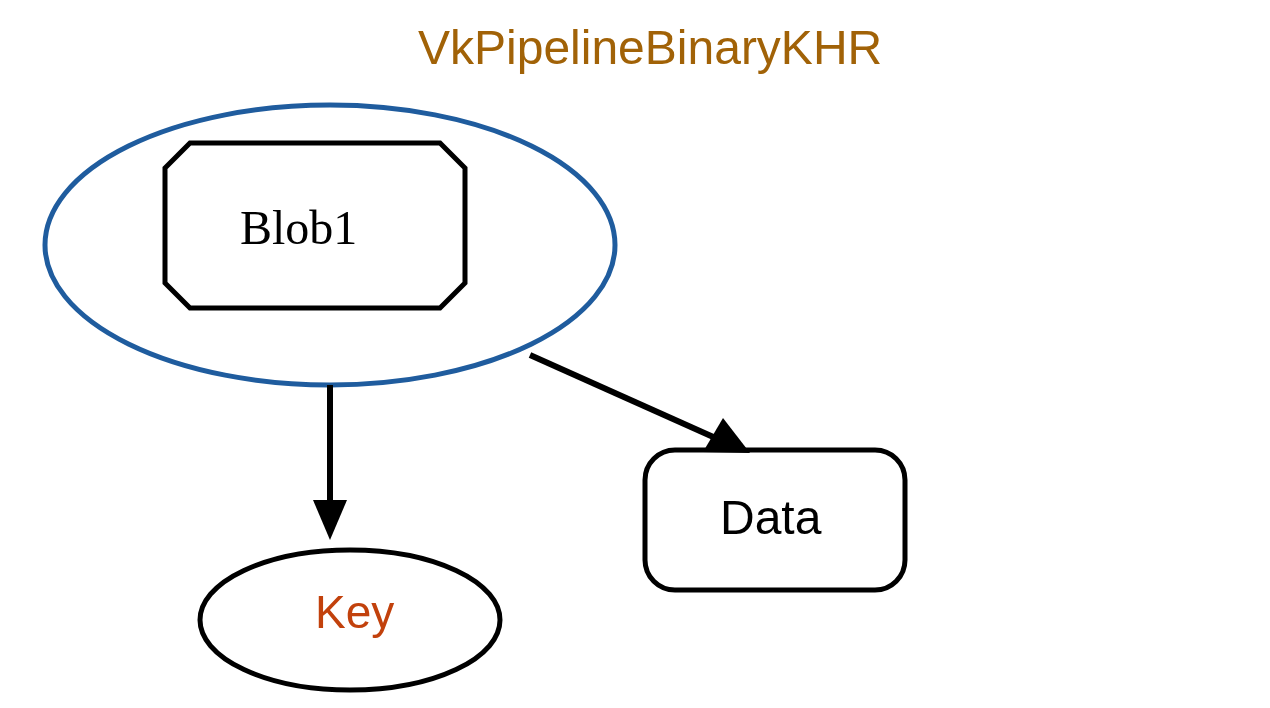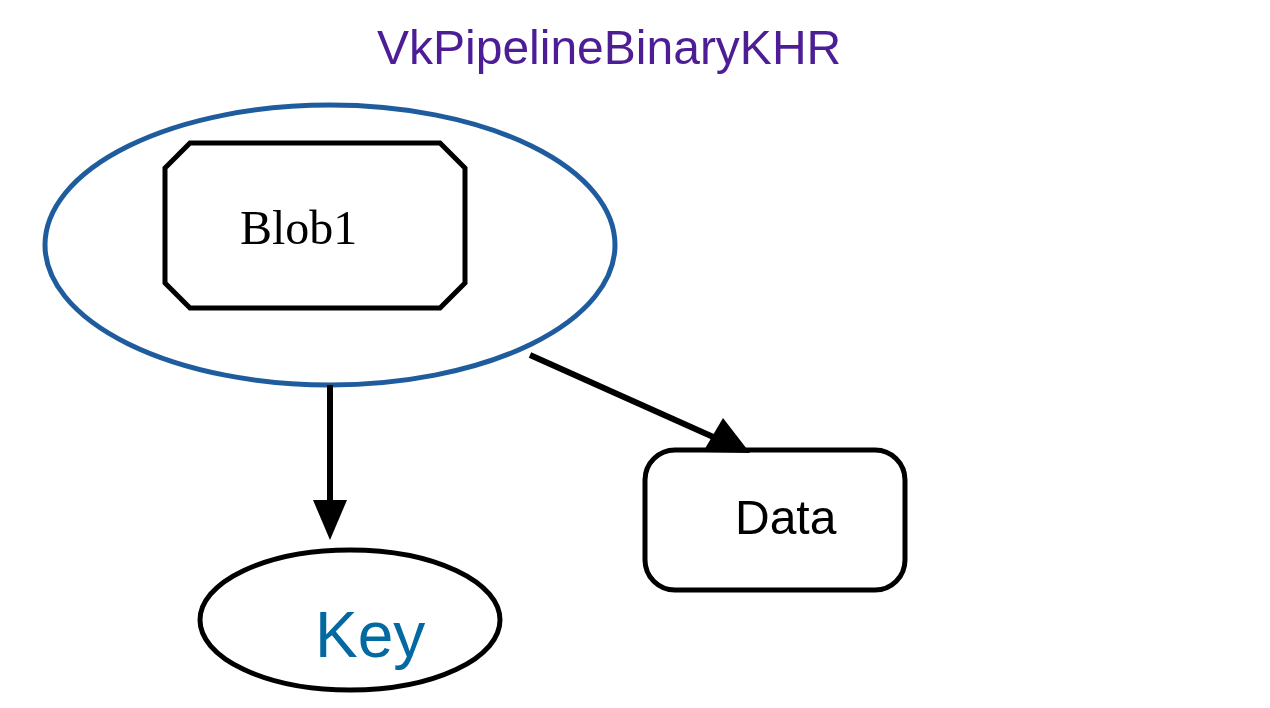--- a/index.html
+++ b/index.html
@@ -6,23 +6,23 @@
     body {
       width: 1270px;
       height: 708px;
       background: #ffffff;
       font-family: Arial, Helvetica, sans-serif;
       position: relative;
     }
     .title {
       position: absolute;
       top: 20px;
-      left: 377px;
+      left: 418px;
       font-size: 48px;
-      color: #4c1d95;
+      color: #a16207;
       font-weight: 400;
       text-align: center;
     }
     .container-ellipse {
       position: absolute;
       top: 100px;
       left: 40px;
     }
     .blob-label {
       position: absolute;
@@ -34,36 +34,34 @@
     }
     .key-ellipse {
       position: absolute;
       top: 545px;
       left: 195px;
     }
     .key-label {
       position: absolute;
       top: 585px;
       left: 315px;
-      font-size: 64px;
-      color: #0369a1;
-      margin-top: 13px;
+      font-size: 46px;
+      color: #c2410c;
     }
     .data-rect {
       position: absolute;
       top: 445px;
       left: 640px;
     }
     .data-label {
       position: absolute;
       top: 490px;
       left: 720px;
       font-size: 48px;
       color: #000000;
-      margin-left: 15px;
     }
     .arrow1 {
       position: absolute;
       top: 380px;
       left: 305px;
     }
     .arrow2 {
       position: absolute;
       top: 350px;
       left: 525px;

